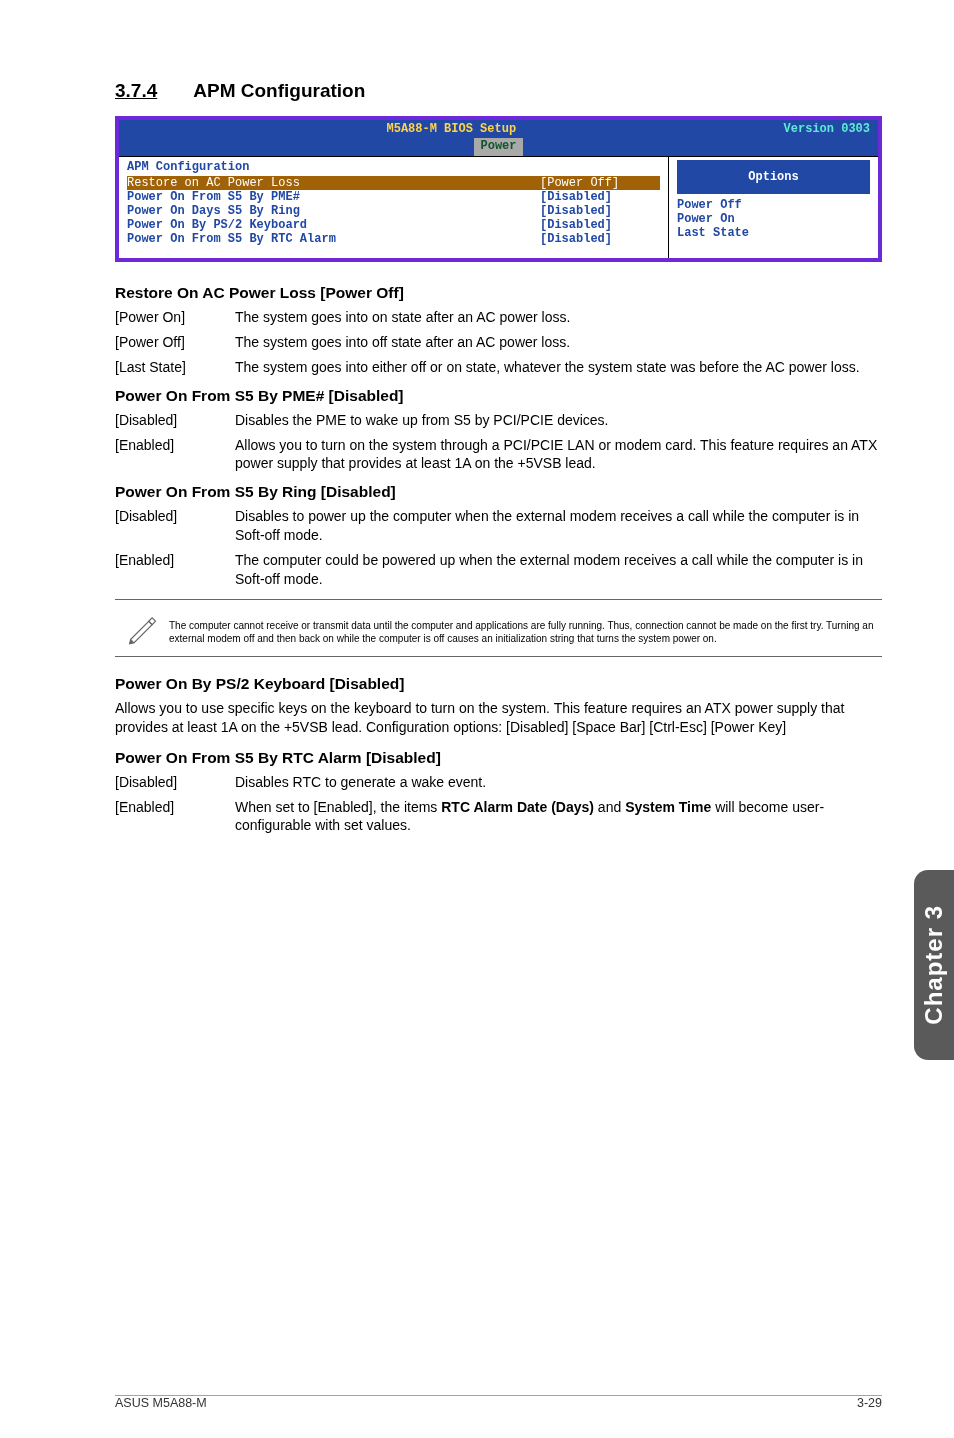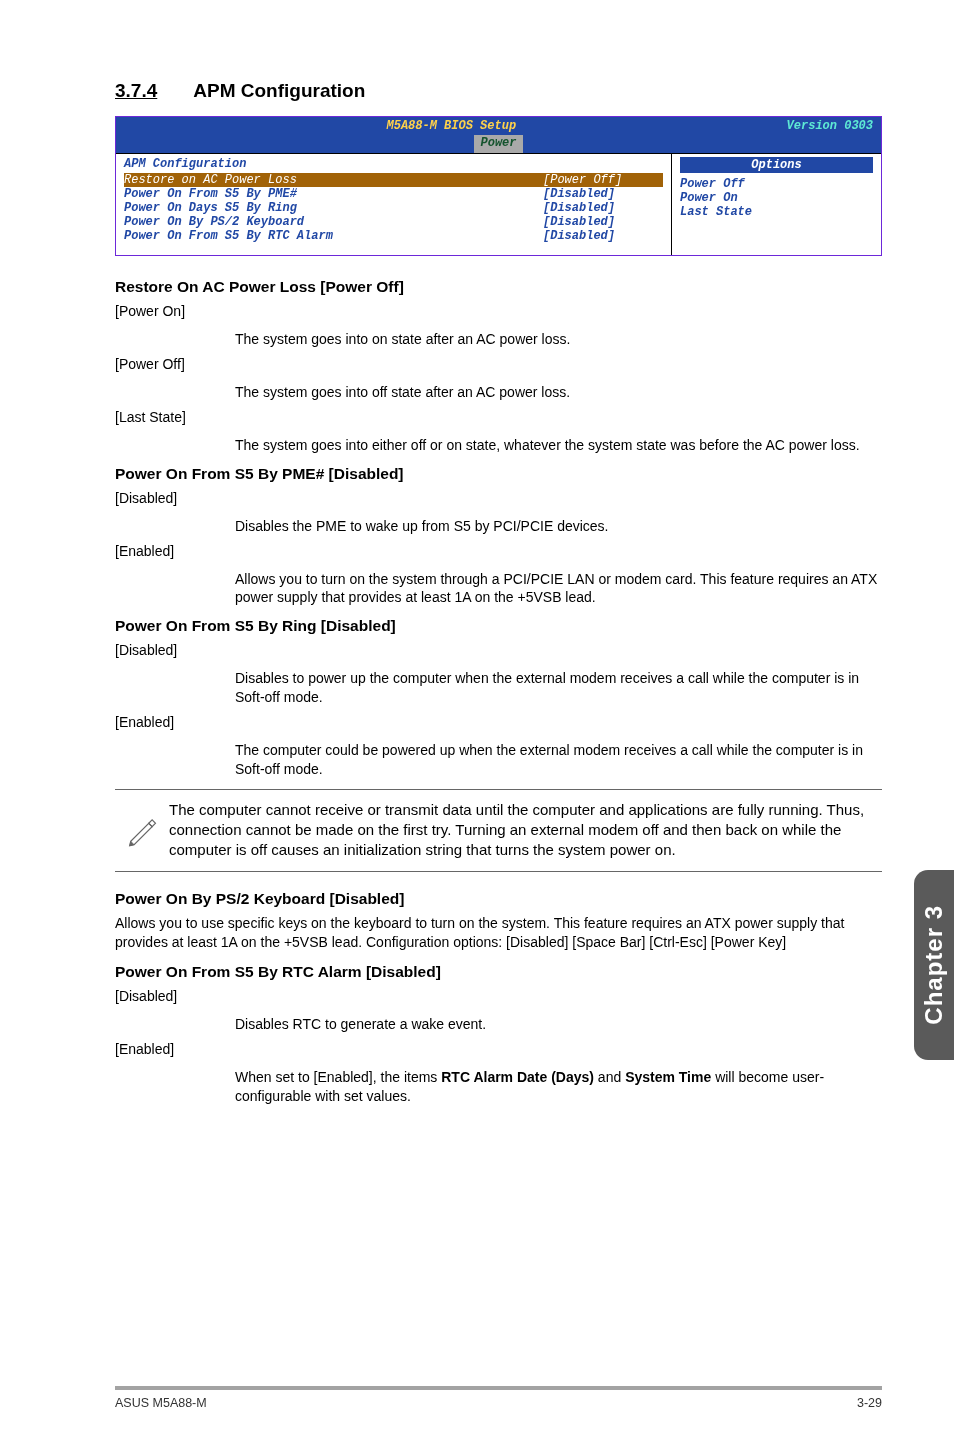--- a/index.html
+++ b/index.html
@@ -16,25 +16,24 @@
     .content {
       padding: 80px 72px 0 115px;
     }
     h2.section-title {
       font-size: 19px;
       font-weight: bold;
       margin-bottom: 14px;
     }
     .num { display: inline-block; margin-right: 36px; text-decoration: underline; }
     .bios-box {
-      border: 1px solid #6d28d9;
+      border: 4px solid #6d28d9;
       margin-bottom: 22px;
       font-family: "Courier New", monospace;
       font-size: 12px;
-      font-style: italic;
     }
     .bios-header {
       background: #2148a5;
       position: relative;
       height: 36px;
       color: #fff;
     }
     .bios-title-row {
       display: flex;
       height: 18px;
@@ -81,44 +80,45 @@
     }
     .bios-row.selected .bk { color: #fff; }
     .bios-row.selected .bv { color: #fff; }
     .bios-row.normal .bk { color: #2148a5; font-weight: bold; }
     .bios-row.normal .bv { color: #2148a5; font-weight: bold; }
     .opt-header {
       background: #2148a5;
       color: #fff;
       text-align: center;
       font-weight: bold;
-      padding: 1px 0;
+      padding: 10px 0;
       margin-bottom: 4px;
     }
     .opt-item { color: #2148a5; font-weight: bold; }
     h3.sub {
       font-size: 15.5px;
       font-weight: bold;
       margin: 10px 0 6px 0;
     }
     .def-row {
       display: flex;
       margin: 2px 0 6px 0;
       line-height: 1.35;
     }
     .def-row .dk { width: 120px; flex-shrink: 0; }
-    .def-row .dv { flex: 1; margin-top: 28px; }
+    .def-row .dv { flex: 1; }
     .note-block {
       display: flex;
       border-top: 1px solid #666;
       border-bottom: 1px solid #666;
       padding: 10px 0;
       margin: 10px 0 18px 0;
-      font-size: 15px;
+      font-size: 10px;
       line-height: 1.35;
+      align-items: flex-end;
     }
     .note-icon {
       width: 54px;
       flex-shrink: 0;
       display: flex;
       align-items: center;
       justify-content: center;
     }
     .note-icon svg { width: 36px; height: 36px; }
     .para {
@@ -146,22 +146,22 @@
       transform: rotate(180deg);
       letter-spacing: 1px;
     }
     .footer {
       position: absolute;
       bottom: 28px;
       left: 115px;
       right: 72px;
       display: flex;
       justify-content: space-between;
-      border-top: 4px solid #a3a3a3;
-      padding-top: 6px;
+      border-top: 1px solid #a3a3a3;
+      padding-top: 0;
       font-size: 12.5px;
       color: #333;
     }
   </style>
 </head>
 <body>
 
 <div class="content">
 
   <h2 class="section-title">

